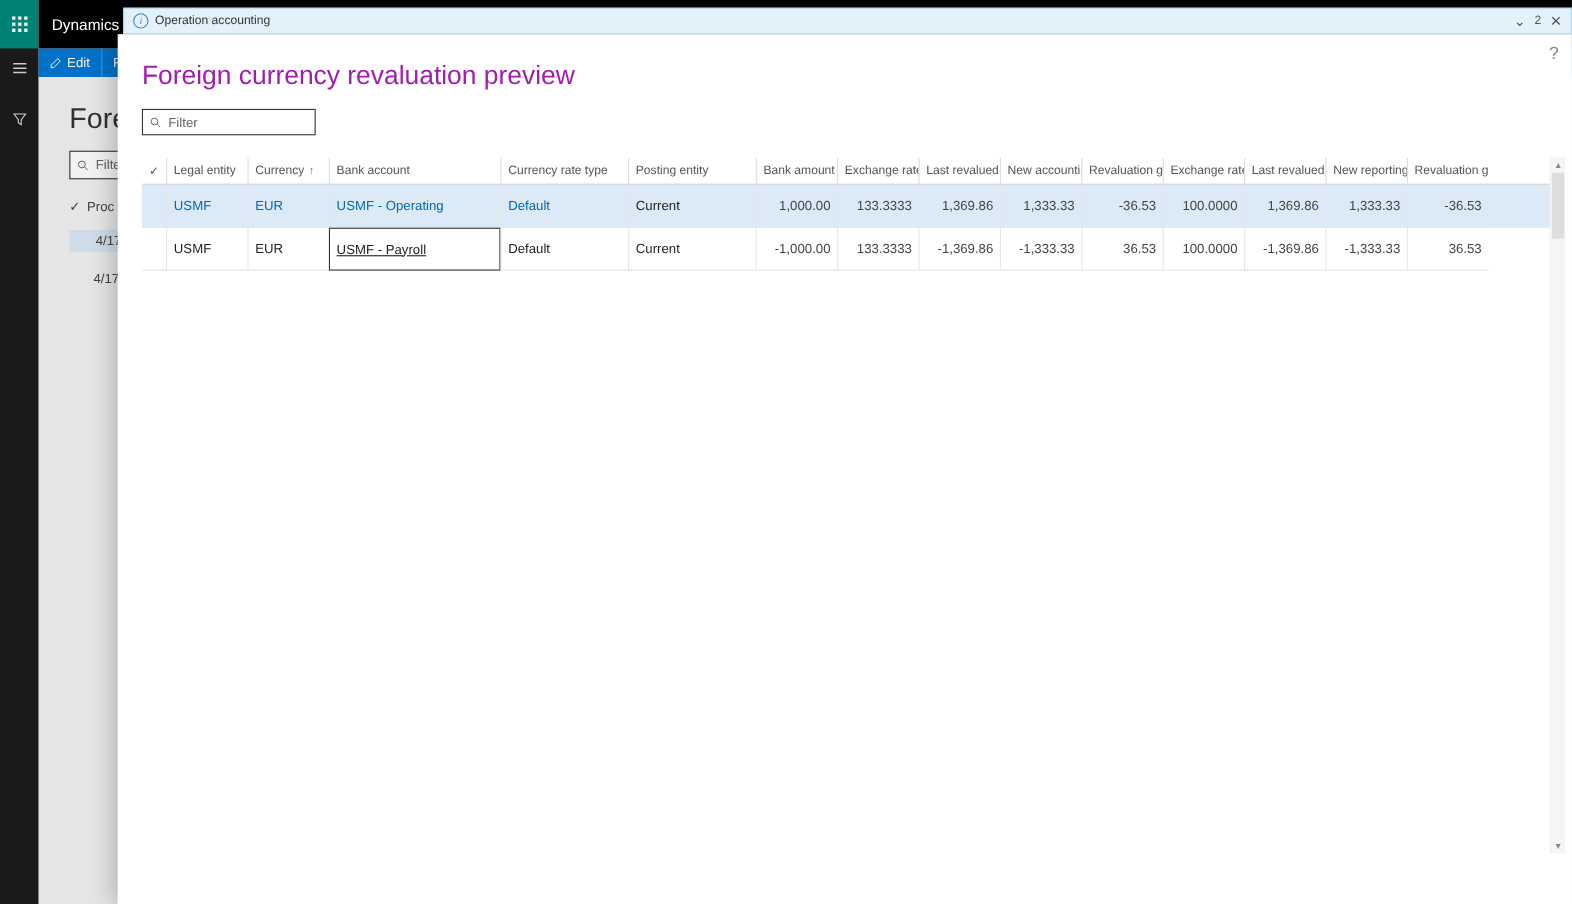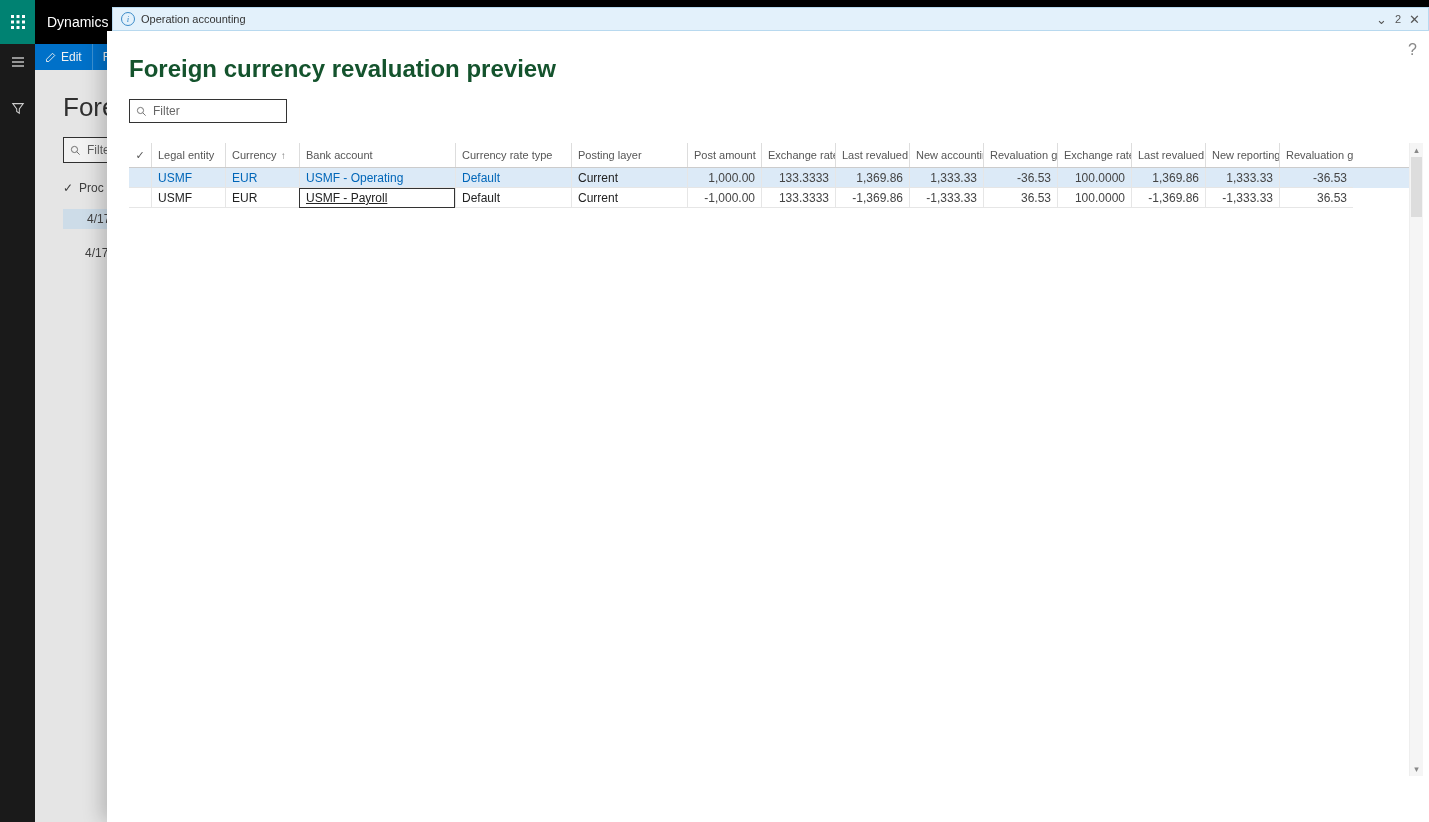--- a/index.html
+++ b/index.html
@@ -30,31 +30,31 @@
 
 
 .ribbon { position: absolute; left: 112px; right: 0; top: 7px; height: 24px; background: #e3f1fb; border: 1px solid #b8d9ef; display: flex; align-items: center; padding: 0 8px; font-size: 11px; color: #333; z-index: 30; }
 .ribbon .info-ic { width: 14px; height: 14px; border: 1px solid #3b8bc8; border-radius: 50%; color: #3b8bc8; display: flex; align-items: center; justify-content: center; font-size: 9px; margin-right: 6px; font-style: italic; font-family: Georgia, serif; }
 .ribbon .right { margin-left: auto; display: flex; align-items: center; gap: 8px; color: #555; }
 .ribbon .right span { cursor: pointer; }
 
 
 .modal { position: absolute; left: 107px; right: 0; top: 31px; bottom: 0; background: #fff; box-shadow: -6px 0 18px rgba(0,0,0,.2); z-index: 20; display: flex; flex-direction: column; }
 .modal .help { position: absolute; right: 12px; top: 10px; color: #888; font-size: 16px; cursor: pointer; }
-.modal h1 { font-size: 24px; font-weight: 700; color: #14532d; padding: 24px 0 0 22px; }
+.modal h1 { font-size: 24px; font-weight: 400; color: #a21caf; padding: 24px 0 0 22px; }
 .modal .filter { margin: 16px 0 0 22px; width: 158px; height: 24px; border: 1px solid #333; display: flex; align-items: center; gap: 6px; padding: 0 6px; font-size: 12px; color: #666; }
 .modal .filter svg { width: 11px; height: 11px; color: #666; }
 
 
 .tbl-wrap { position: absolute; left: 22px; right: 20px; top: 112px; bottom: 42px; overflow: hidden; }
 .thead, .trow { display: flex; align-items: stretch; }
 .thead .th { font-size: 11px; color: #555; border-left: 1px solid #ddd; height: 24px; display: flex; align-items: center; padding: 0 6px; overflow: hidden; white-space: nowrap; text-overflow: ellipsis; position: relative; }
 .thead .th.first { border-left: none; justify-content: center; }
 .thead { border-bottom: 1px solid #ccc; }
-.trow .td { font-size: 12px; color: #222; border-left: 1px solid #e6e6e6; border-bottom: 1px solid #e6e6e6; height: 20px; display: flex; align-items: center; padding: 0 6px; overflow: hidden; white-space: nowrap; }
+.trow .td { font-size: 12px; color: #222; border-left: 1px solid #e6e6e6; border-bottom: 1px solid #e6e6e6; height: 39px; display: flex; align-items: center; padding: 0 6px; overflow: hidden; white-space: nowrap; }
 .trow .td.first { border-left: none; }
 .trow.sel { background: #dceaf7; }
 .trow.sel .td.link { color: #0066b8; }
 .trow.edit .td.editing { border: 1px solid #333; text-decoration: underline; }
 .num { justify-content: flex-end; color: #444 !important; }
 .chk { display:flex; align-items:center; justify-content:center; color:#444; }
 .sort-ic { margin-left: 4px; font-size: 10px; color: #777; }
 
 .scrollbar-right { position: absolute; right: 6px; top: 112px; bottom: 46px; width: 14px; background: #f5f5f5; border-left:1px solid #eee; }
 .scrollbar-right .arrow { height: 14px; display:flex; align-items:center; justify-content:center; font-size:9px; color:#888; cursor:pointer; }
@@ -164,22 +164,22 @@
 
   <div class="tbl-wrap">
     <div class="thead" id="thead">
         <div class="th first" style="width: 22px; flex: 0 0 22px;">
           <span>✓</span>
         </div>
         <div class="th" style="width: 74px; flex: 0 0 74px;">Legal entity</div>
         <div class="th" style="width: 74px; flex: 0 0 74px;">Currency<span class="sort-ic">↑</span></div>
         <div class="th" style="width: 156px; flex: 0 0 156px;">Bank account</div>
         <div class="th" style="width: 116px; flex: 0 0 116px;">Currency rate type</div>
-        <div class="th" style="width: 116px; flex: 0 0 116px;">Posting layer</div>
-        <div class="th" style="width: 74px; flex: 0 0 74px;">Post amount</div>
+        <div class="th" style="width: 116px; flex: 0 0 116px;">Posting entity</div>
+        <div class="th" style="width: 74px; flex: 0 0 74px;">Bank amount</div>
         <div class="th" style="width: 74px; flex: 0 0 74px;">Exchange rate</div>
         <div class="th" style="width: 74px; flex: 0 0 74px;">Last revalued ac...</div>
         <div class="th" style="width: 74px; flex: 0 0 74px;">New accounting...</div>
         <div class="th" style="width: 74px; flex: 0 0 74px;">Revaluation gai...</div>
         <div class="th" style="width: 74px; flex: 0 0 74px;">Exchange rate</div>
         <div class="th" style="width: 74px; flex: 0 0 74px;">Last revalued re...</div>
         <div class="th" style="width: 74px; flex: 0 0 74px;">New reporting a...</div>
         <div class="th" style="width: 74px; flex: 0 0 74px;">Revaluation gai...</div>
       </div>
     <div id="tbody">

